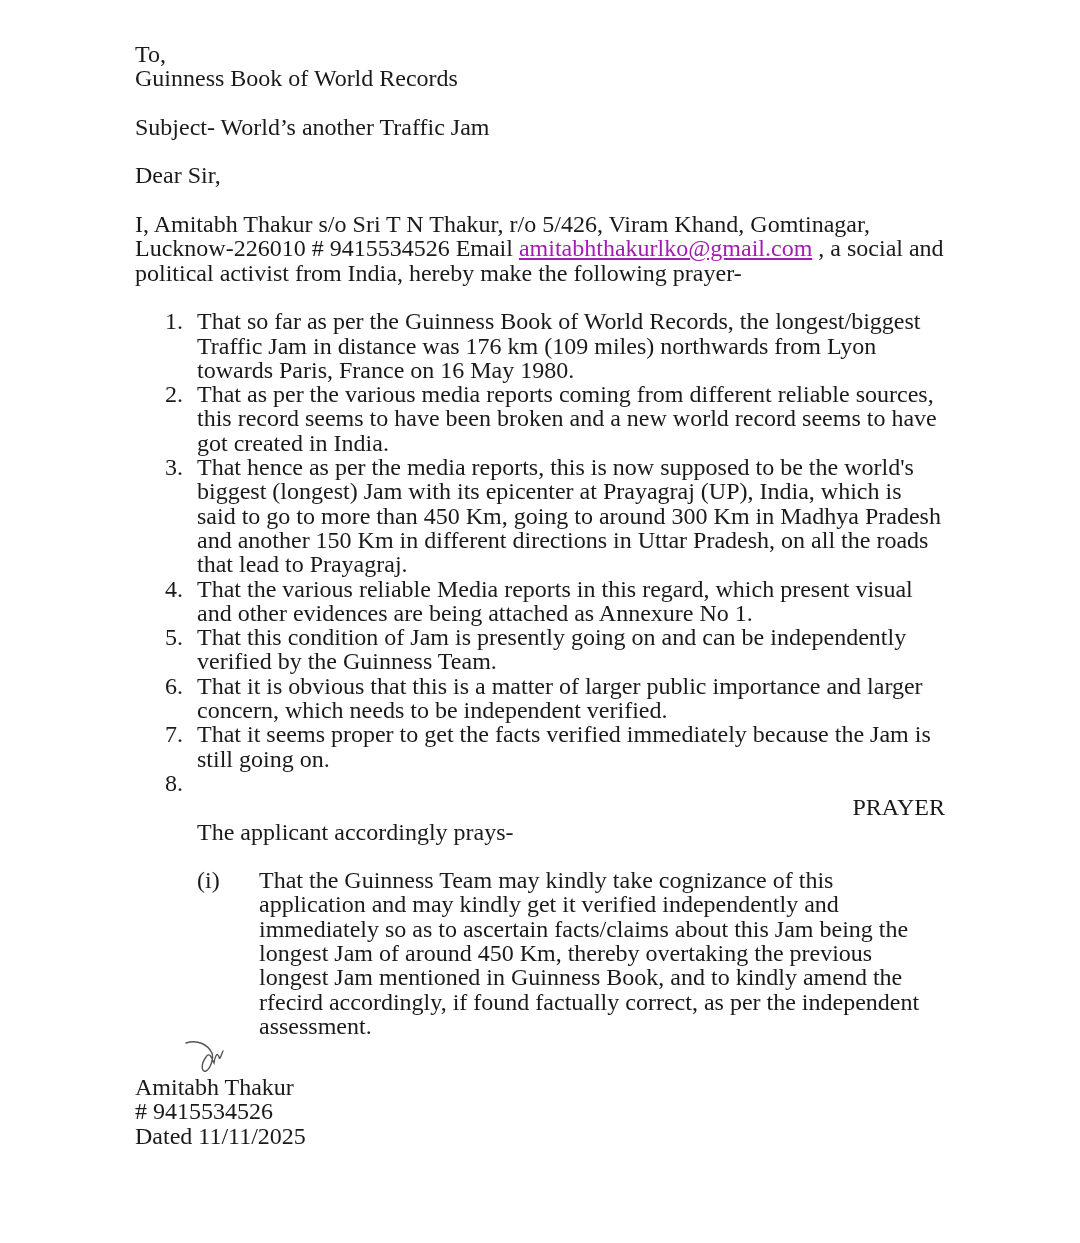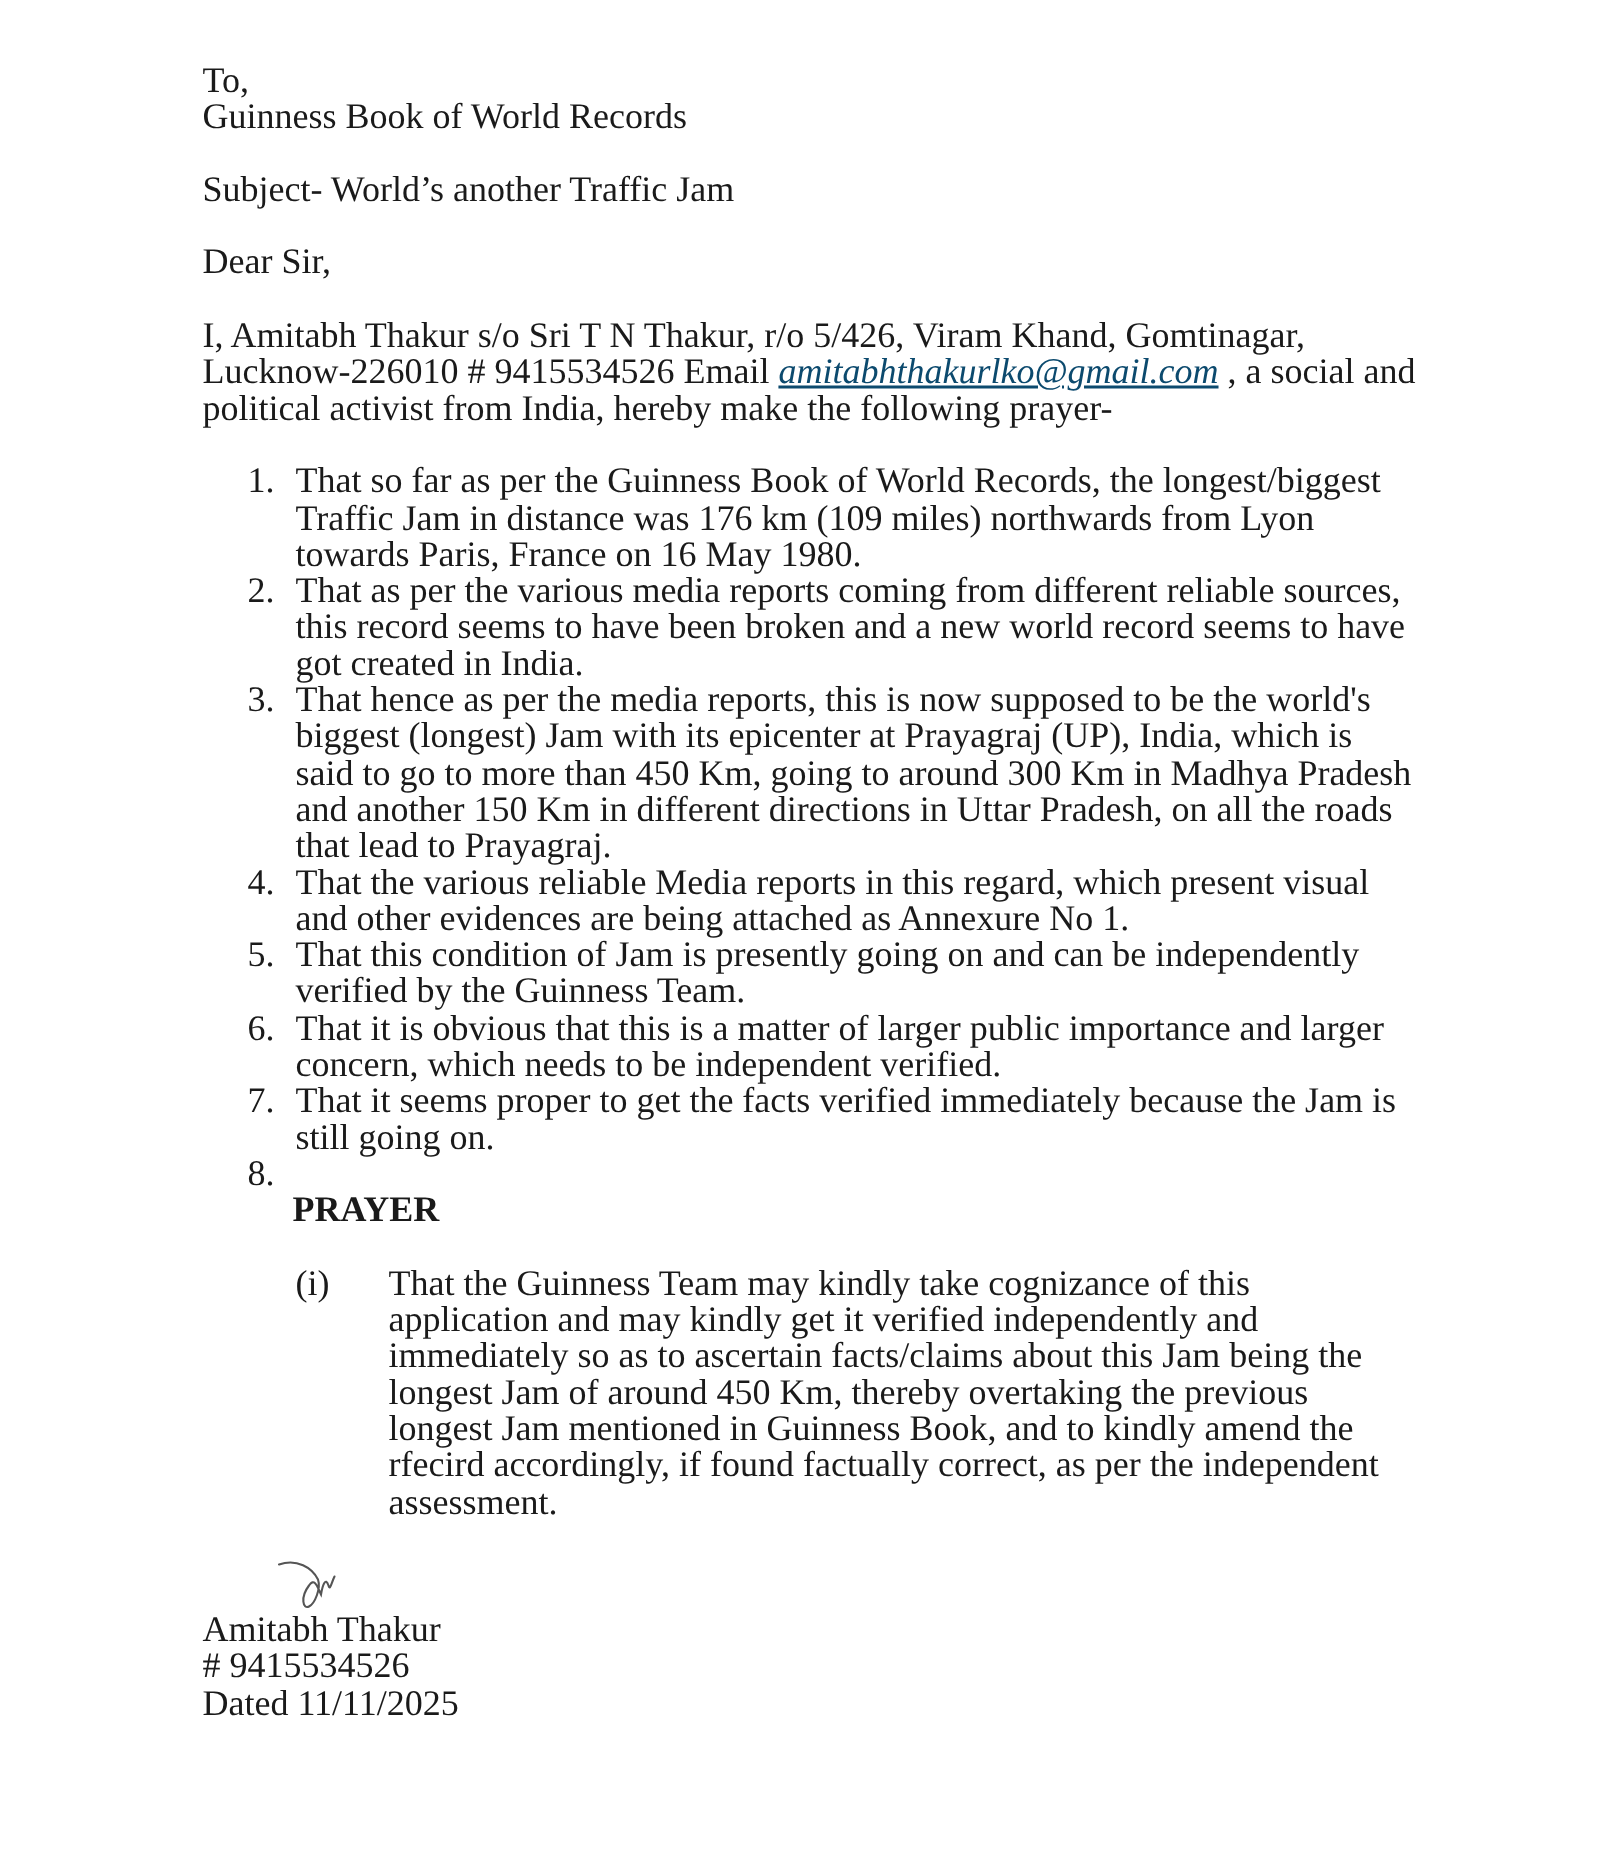--- a/index.html
+++ b/index.html
@@ -1,25 +1,25 @@
 <!DOCTYPE html>
 <html><head>
 <meta charset="utf-8">
 <style>
   html, body { margin: 0; padding: 0; background: #ffffff; }
   body { width: 1080px; height: 1243px; position: relative; overflow: hidden;
          font-family: "Liberation Serif", "DejaVu Serif", serif; color: #1a1a1a; }
   .page { position: absolute; left: 135px; top: 42px; width: 810px; font-size: 24px; line-height: 24.3px; }
   .blk { margin: 0; }
   .gap { height: 24.3px; }
-  .link { color: #0c4a6e; text-decoration: underline; font-style: italic; }
+  .link { color: #a21caf; text-decoration: underline; }
   ol.items { margin: 0; padding: 0; list-style: none; }
   ol.items li { position: relative; padding-left: 62px; }
   ol.items li .num { position: absolute; left: 30px; width: 24px; text-align: left; }
-  .prayer-head { text-align: left; font-weight: bold; margin: 0; padding-left: 60px; }
+  .prayer-head { text-align: right; font-weight: normal; margin: 0; padding-left: 60px; }
   .prayer-intro { padding-left: 62px; margin: 0; }
   .prayer-item { position: relative; padding-left: 124px; margin: 0; }
   .prayer-item .pnum { position: absolute; left: 62px; }
   .sig { position: absolute; left: 180px; top: 1037px; width: 60px; height: 40px; }
   .sign-block { position: absolute; left: 135px; top: 1075px; font-size: 24px; line-height: 24.3px; }
 </style>
 </head>
 <body>
 
 <div class="page">
@@ -39,20 +39,21 @@
     <li><span class="num">3.</span><span>That hence as per the media reports, this is now supposed to be the world's biggest (longest) Jam with its epicenter at Prayagraj (UP), India, which is said to go to more than 450 Km, going to around 300 Km in Madhya Pradesh and another 150 Km in different directions in Uttar Pradesh, on all the roads that lead to Prayagraj.</span></li>
     <li><span class="num">4.</span><span>That the various reliable Media reports in this regard, which present visual and other evidences are being attached as Annexure No 1.</span></li>
     <li><span class="num">5.</span><span>That this condition of Jam is presently going on and can be independently verified by the Guinness Team.</span></li>
     <li><span class="num">6.</span><span>That it is obvious that this is a matter of larger public importance and larger concern, which needs to be independent verified.</span></li>
     <li><span class="num">7.</span><span>That it seems proper to get the facts verified immediately because the Jam is still going on.</span></li>
     <li><span class="num">8.</span></li>
   </ol>
   <div class="gap"></div>
 
   <p class="prayer-head">PRAYER</p>
+  <p class="prayer-intro">The applicant accordingly prays-</p>
   <div class="gap"></div>
   <p class="prayer-item"><span class="pnum">(i)</span><span>That the Guinness Team may kindly take cognizance of this application and may kindly get it verified independently and immediately so as to ascertain facts/claims about this Jam being the longest Jam of around 450 Km, thereby overtaking the previous longest Jam mentioned in Guinness Book, and to kindly amend the rfecird accordingly, if found factually correct, as per the independent assessment.</span></p>
 </div>
 
 <svg class="sig" viewBox="0 0 60 40">
   <path d="M6 6 C18 2, 28 8, 32 16 C34 22, 30 32, 26 34 C22 36, 20 28, 26 20 C30 14, 32 22, 34 26 C35 20, 37 14, 39 20 C40 24, 41 18, 43 14" fill="none" stroke="#555" stroke-width="1.4" stroke-linecap="round"></path>
 </svg>
 
 <div class="sign-block">
   <div>Amitabh Thakur</div>

